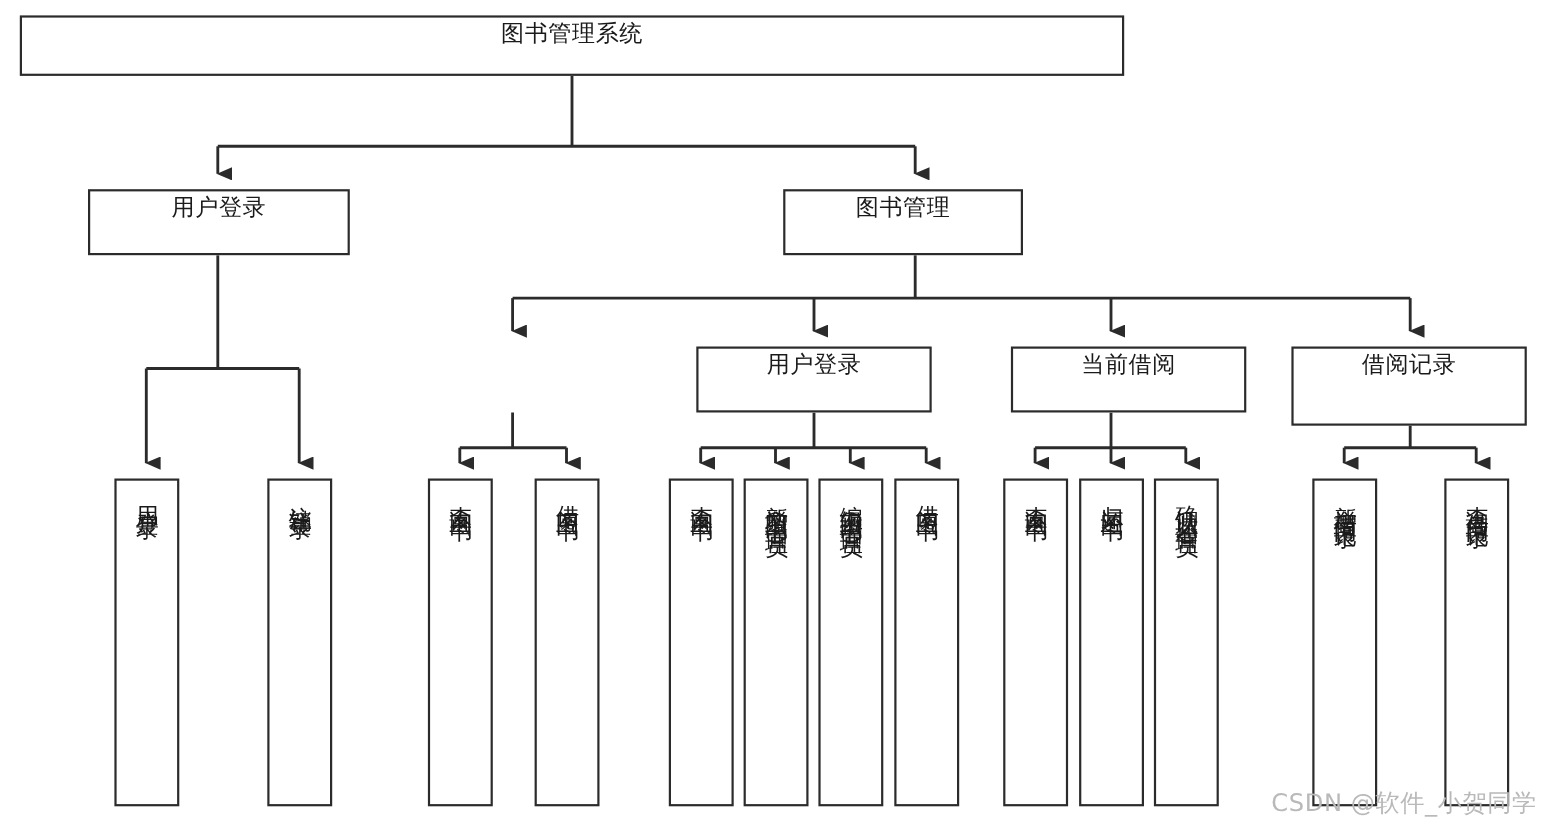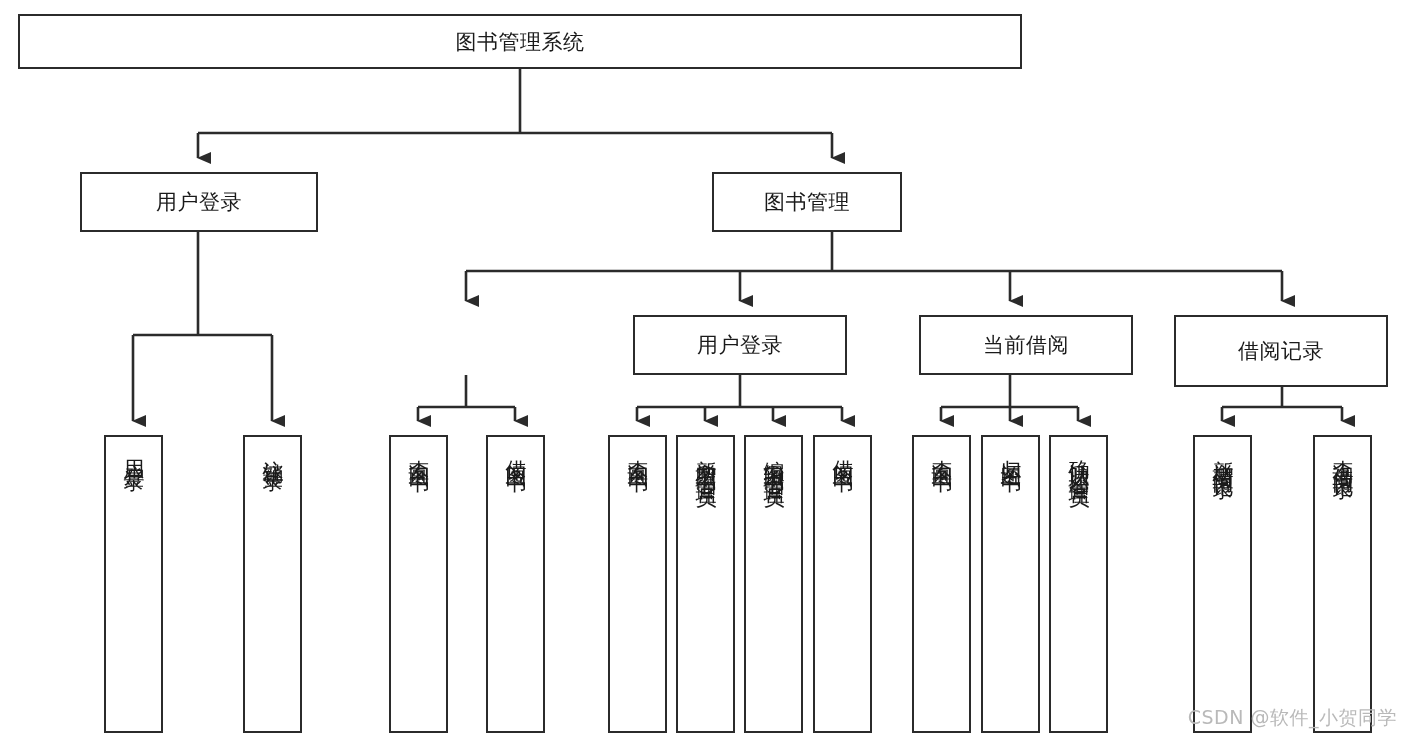--- a/index.html
+++ b/index.html
@@ -24,21 +24,20 @@
     width: 1405px;
     height: 747px;
     pointer-events: none;
   }
   .node {
     position: absolute;
     box-sizing: border-box;
     background: #ffffff;
     border: 2px solid #2b2b2b;
     display: flex;
-    align-items: center;
     justify-content: center;
     color: #1a1a1a;
   }
   .node.horiz {
     font-size: 21px;
     letter-spacing: 0.5px;
   }
   .node.vert {
     font-size: 21px;
     align-items: flex-start;
@@ -50,22 +49,22 @@
     letter-spacing: 4px;
     line-height: 1;
     white-space: nowrap;
   }
   .node.horiz .hlabel {
     white-space: nowrap;
   }
   #watermark {
     position: absolute;
     right: 8px;
-    bottom: 16px;
-    font-size: 19px;
+    bottom: 2px;
+    font-size: 22px;
     color: #b9b9b9;
     letter-spacing: 0.5px;
     white-space: nowrap;
   }
 </style>
 </head>
 <body>
 
 <div id="diagram-root">
 
@@ -120,21 +119,21 @@
   </svg>
 
   <div class="node horiz" style="left:18px; top:14px; width:1004px; height:55px;">
     <span class="hlabel">图书管理系统</span>
   </div>
 
   <div class="node horiz" style="left:80px; top:172px; width:238px; height:60px;">
     <span class="hlabel">用户登录</span>
   </div>
 
-  <div class="node horiz" style="left:712px; top:172px; width:190px; height:60px;">
+  <div class="node horiz" style="left:712px; top:172px; width:218px; height:60px;">
     <span class="hlabel">图书管理</span>
   </div>
 
 
   <div class="node horiz" style="left:633px; top:315px; width:214px; height:60px;">
     <span class="hlabel">用户登录</span>
   </div>
 
   <div class="node horiz" style="left:903px; top:315px; width:214px; height:60px;margin-left:16px;">
     <span class="hlabel">当前借阅</span>

